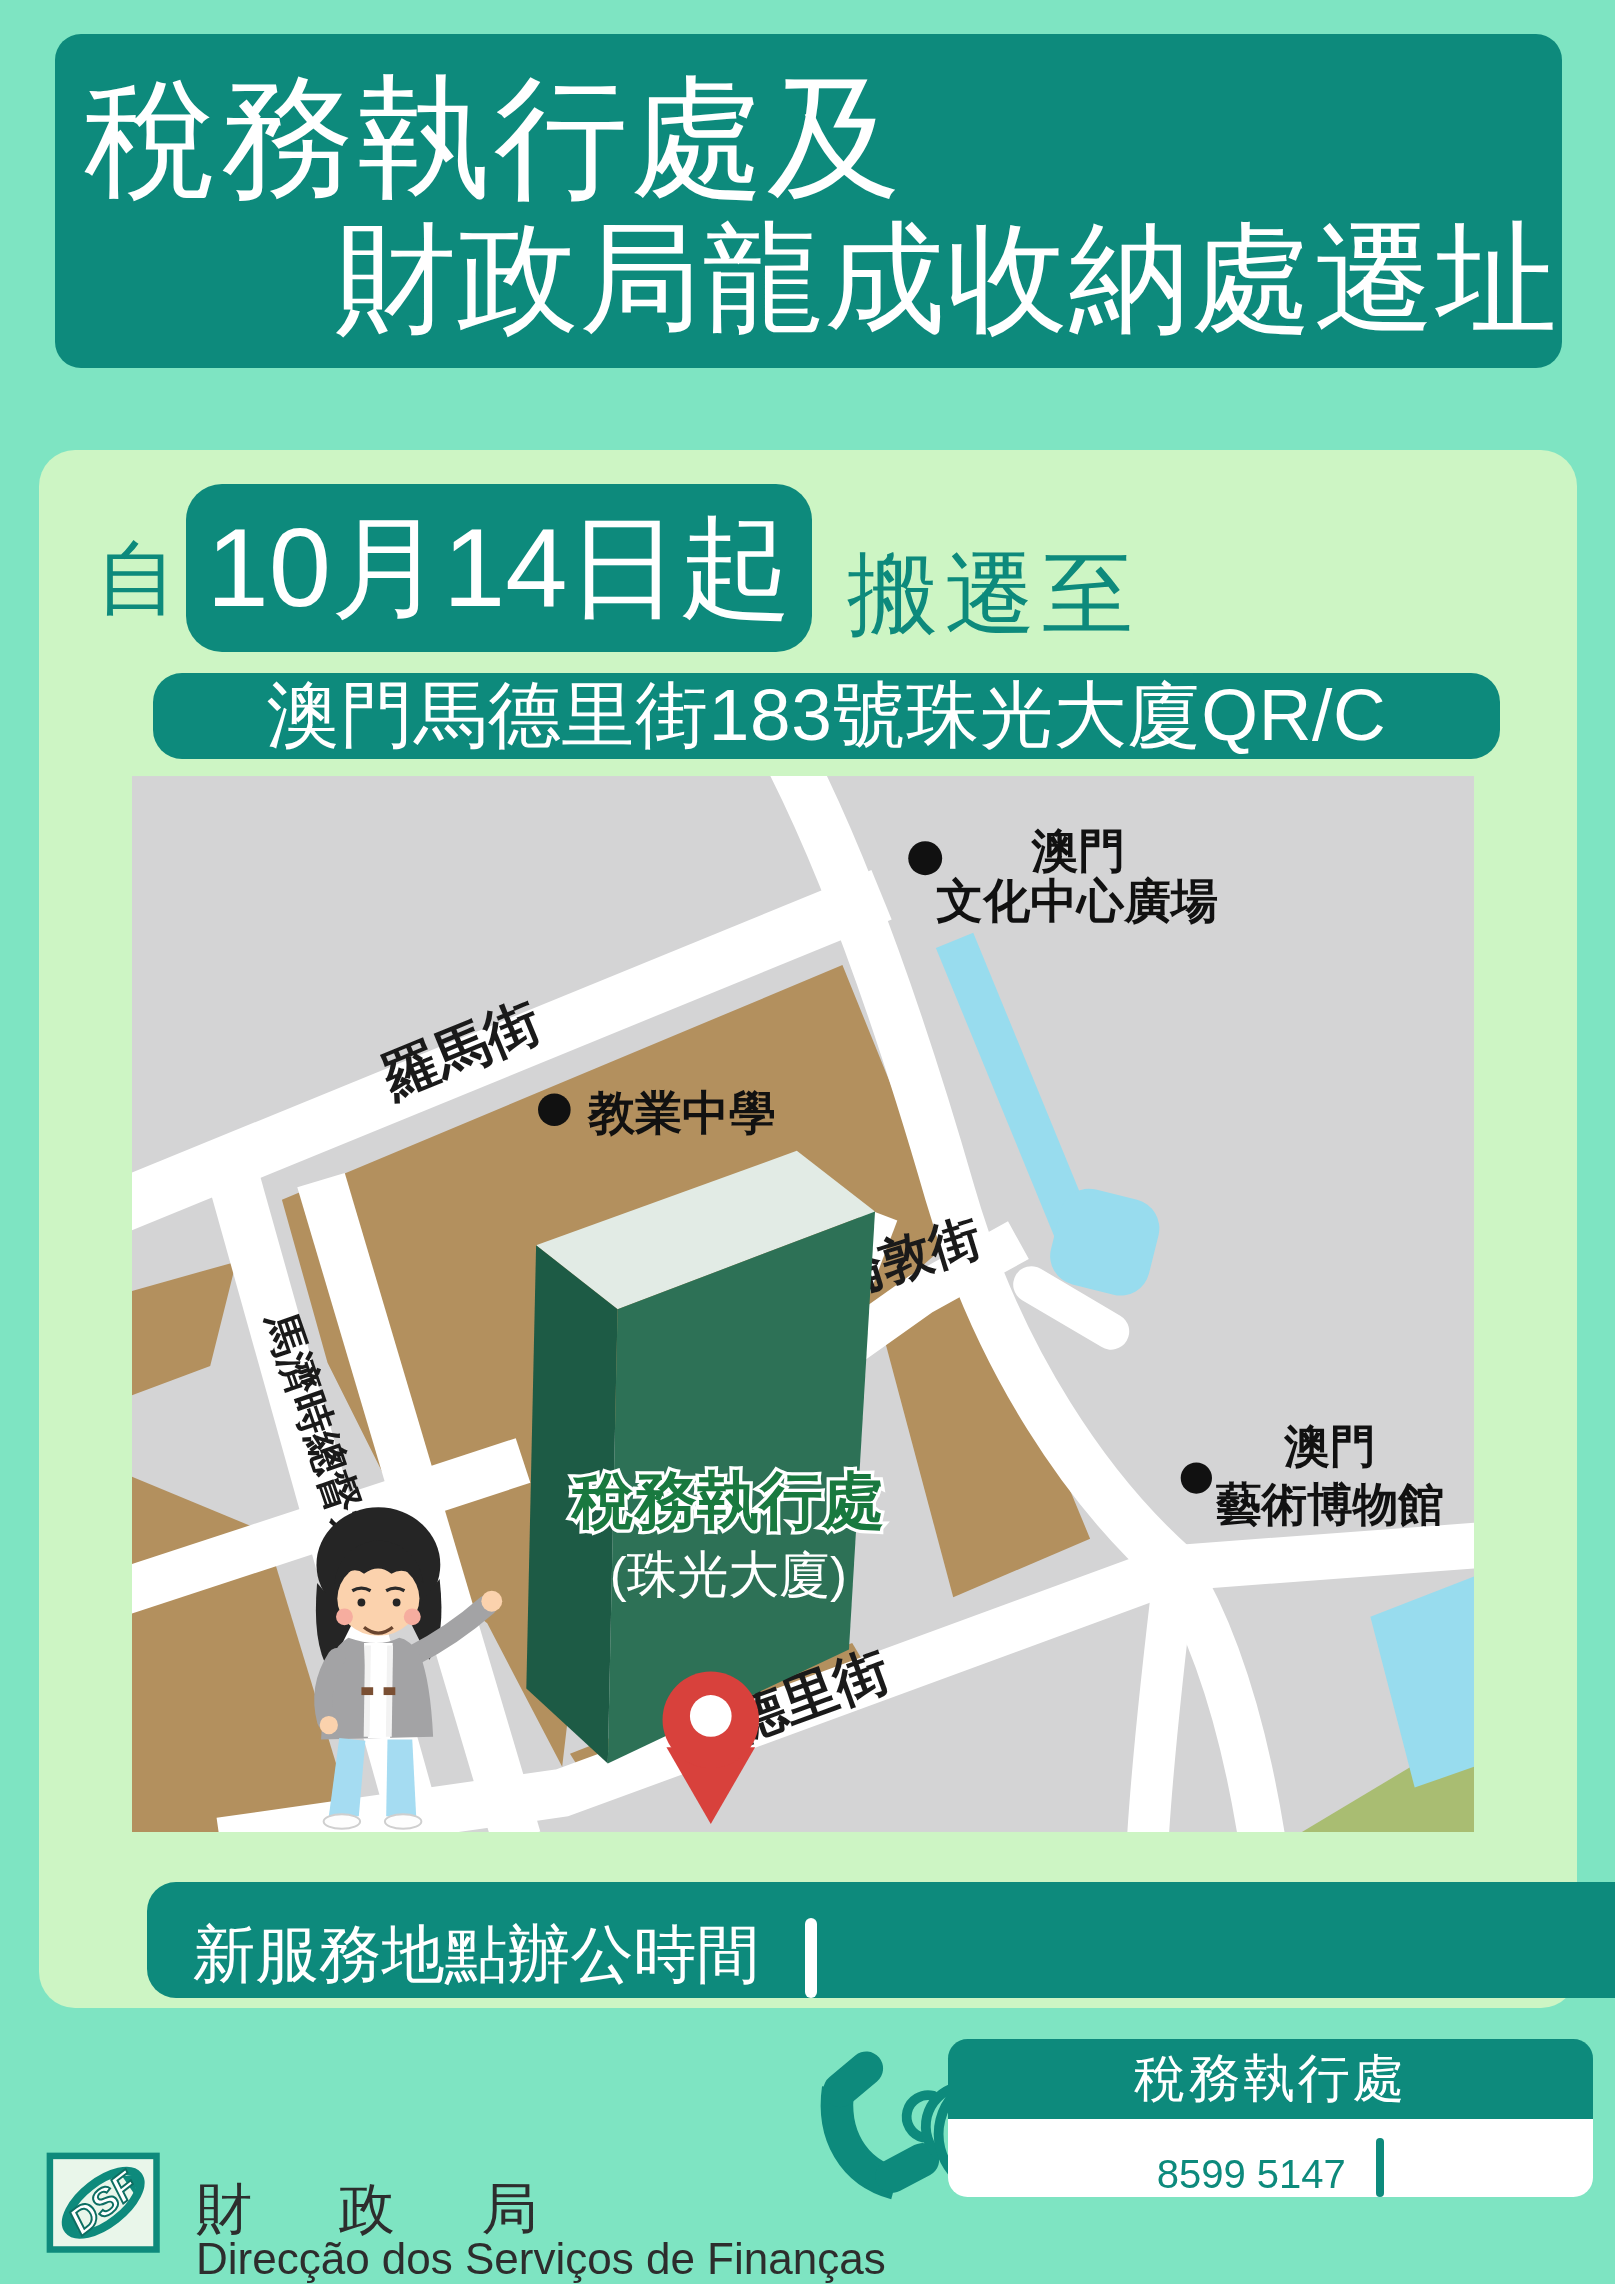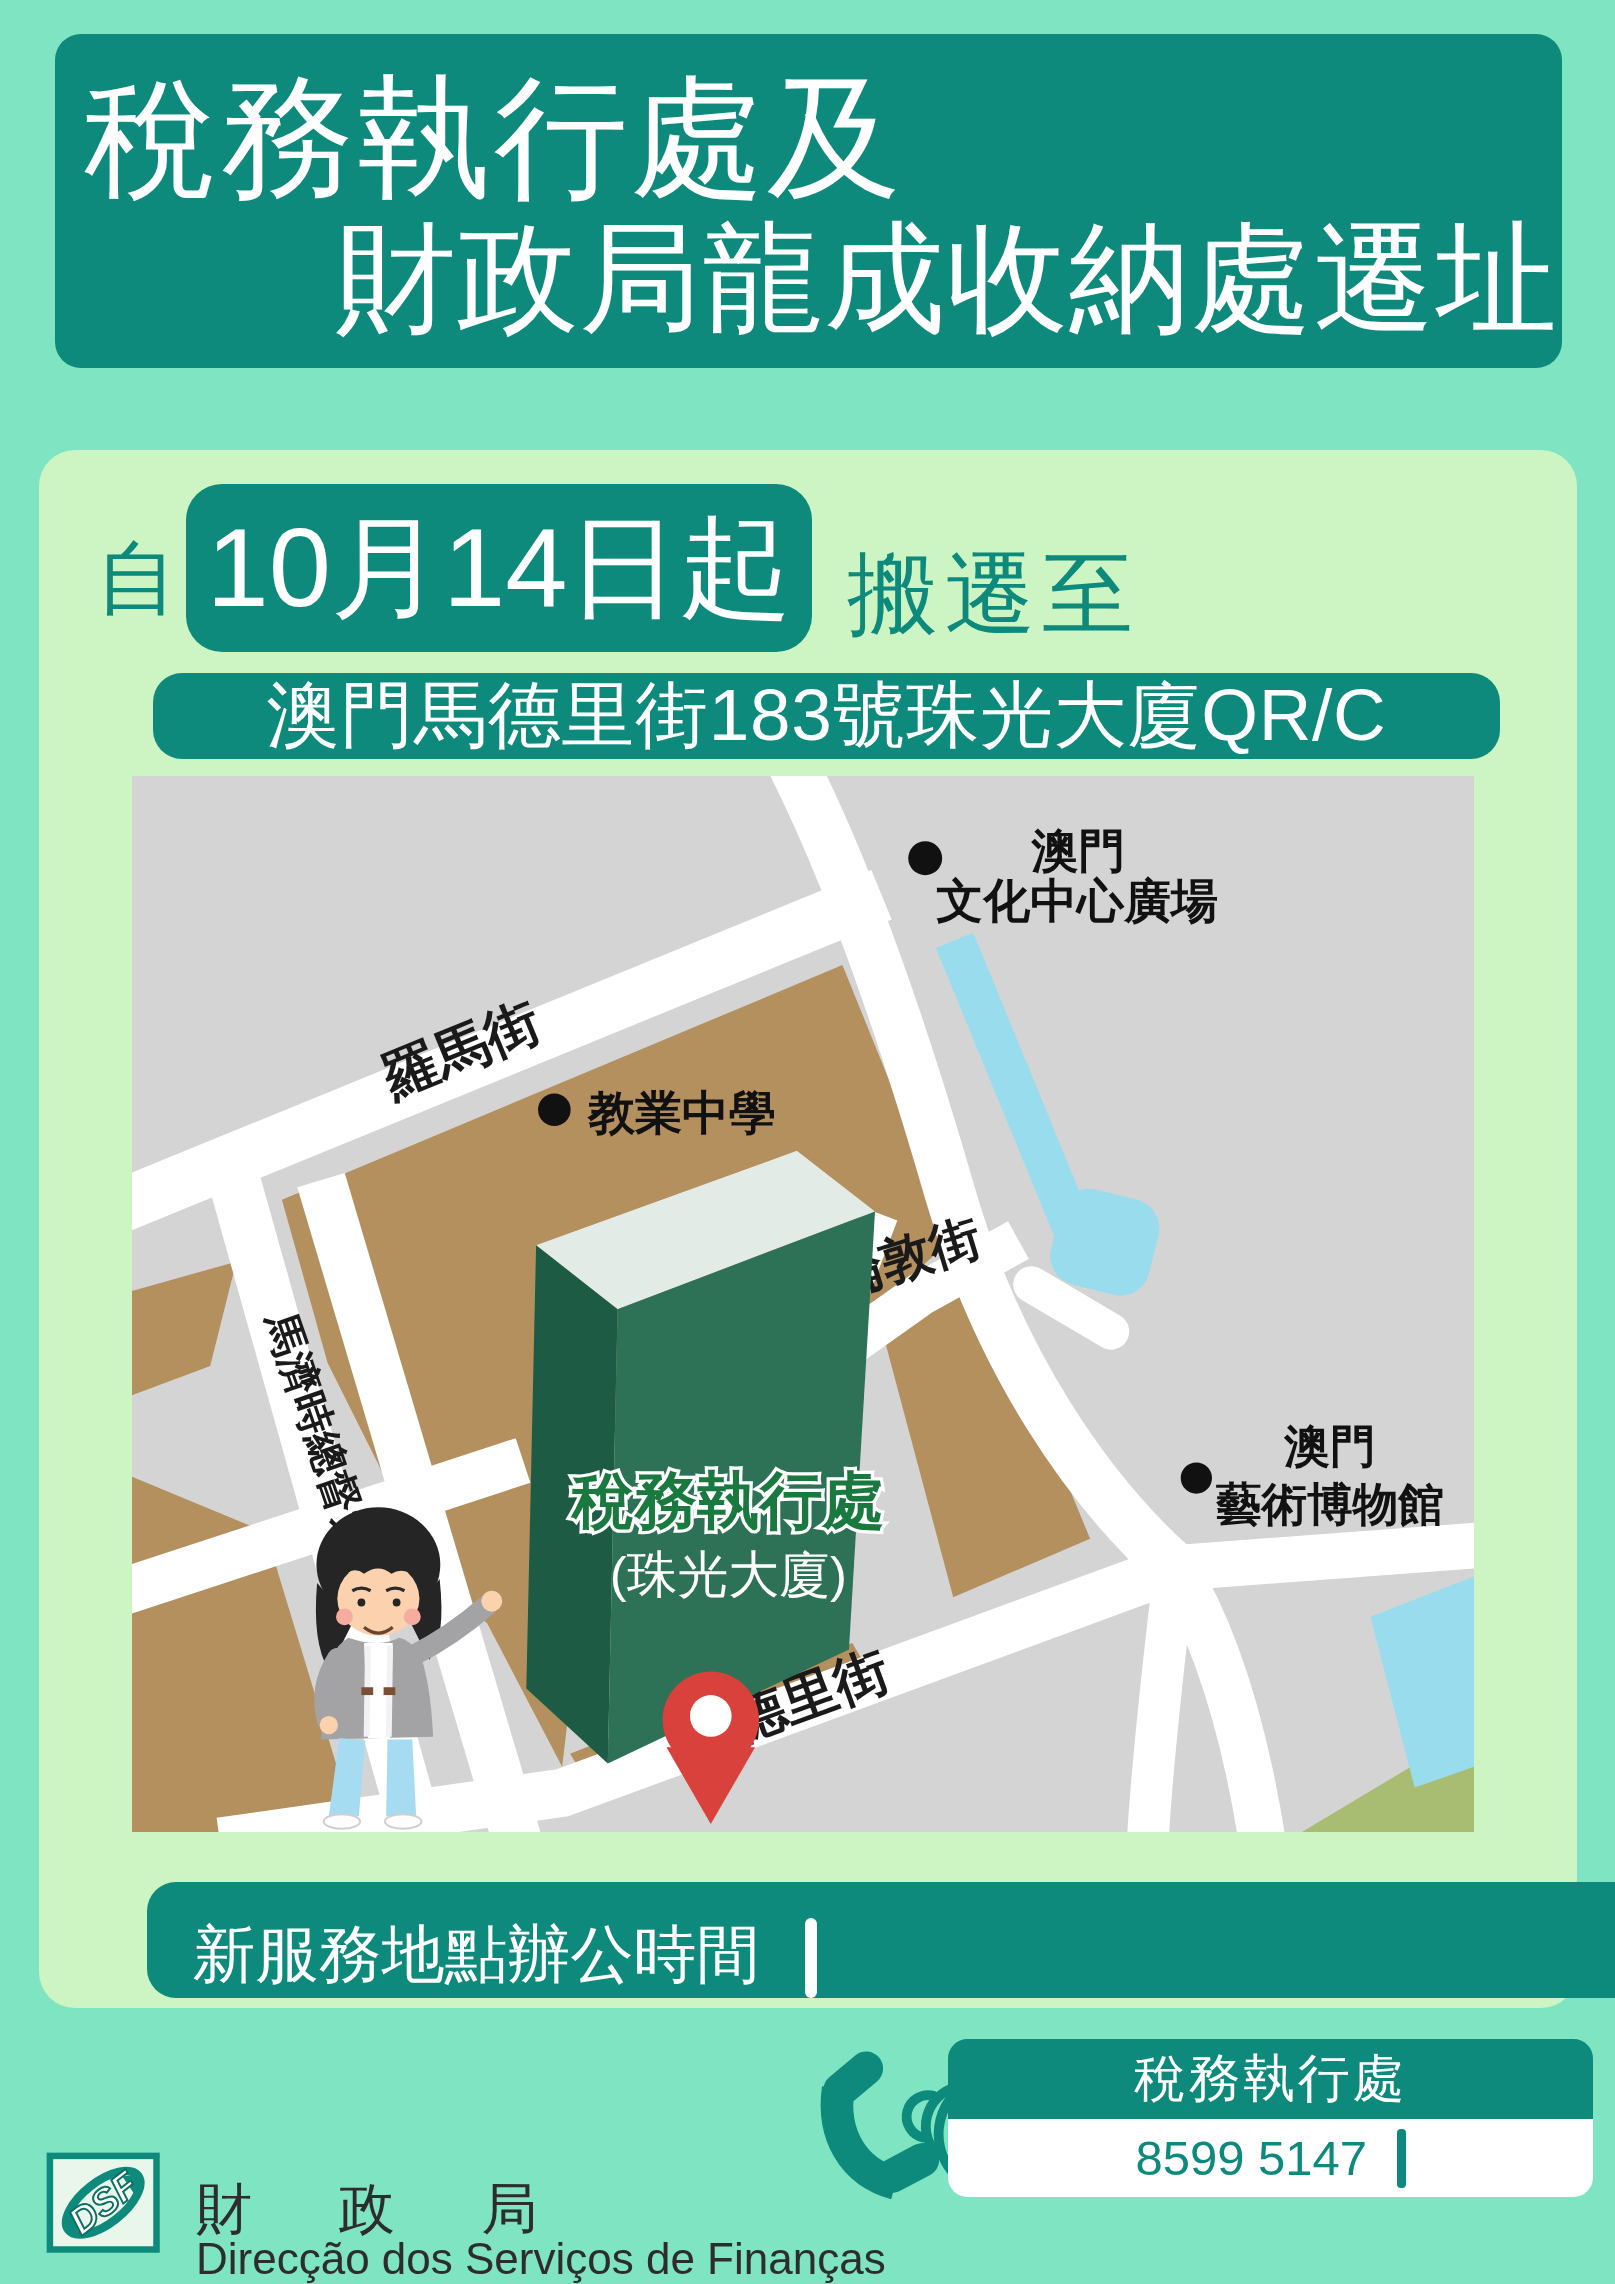--- a/index.html
+++ b/index.html
@@ -52,21 +52,21 @@
   
   .contact-card{left:948px;top:2039px;width:645px;height:158px;}
   .contact-head{
     position:absolute;left:0;top:0;width:100%;height:80px;
     background:#0d8a7c;border-radius:19.6px 19.6px 0 0;color:#fff;
     display:flex;align-items:center;justify-content:center;font-size:52px;letter-spacing:2.6px;
   }
   .contact-body{
     position:absolute;left:0;top:80px;width:100%;height:78px;
     background:#fff;border-radius:0 0 19.6px 19.6px;color:#0d8a7c;
-    display:flex;align-items:center;justify-content:center;gap:30px;font-size:49px;white-space:nowrap;
+    display:flex;align-items:flex-end;justify-content:center;gap:30px;font-size:40px;white-space:nowrap;
   }
   .contact-body .pdiv{width:8.5px;height:59px;background:#0d8a7c;border-radius:3.9px;}
   .phone-icon{left:816px;top:2048px;}
   
   .dsf-logo{left:46px;top:2152px;}
   .org-zh{left:196px;top:2172px;font-size:56px;color:#2d2d2d;letter-spacing:1.55em;white-space:nowrap;}
   .org-pt{left:196px;top:2234px;font-size:44px;color:#2d2d2d;white-space:nowrap;}
 </style>
 </head>
 <body>

